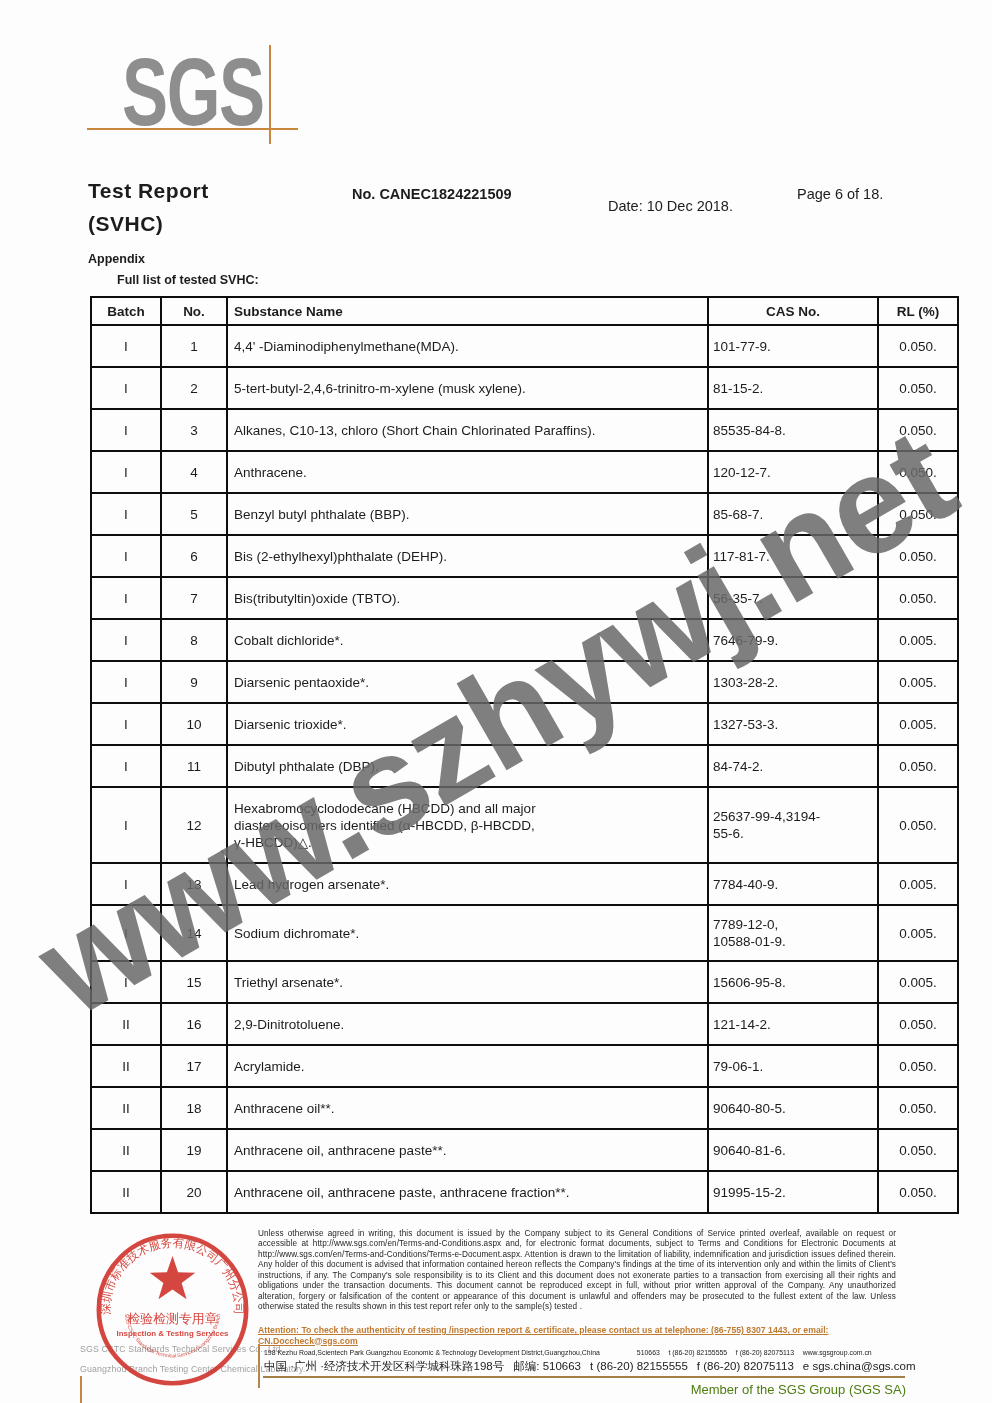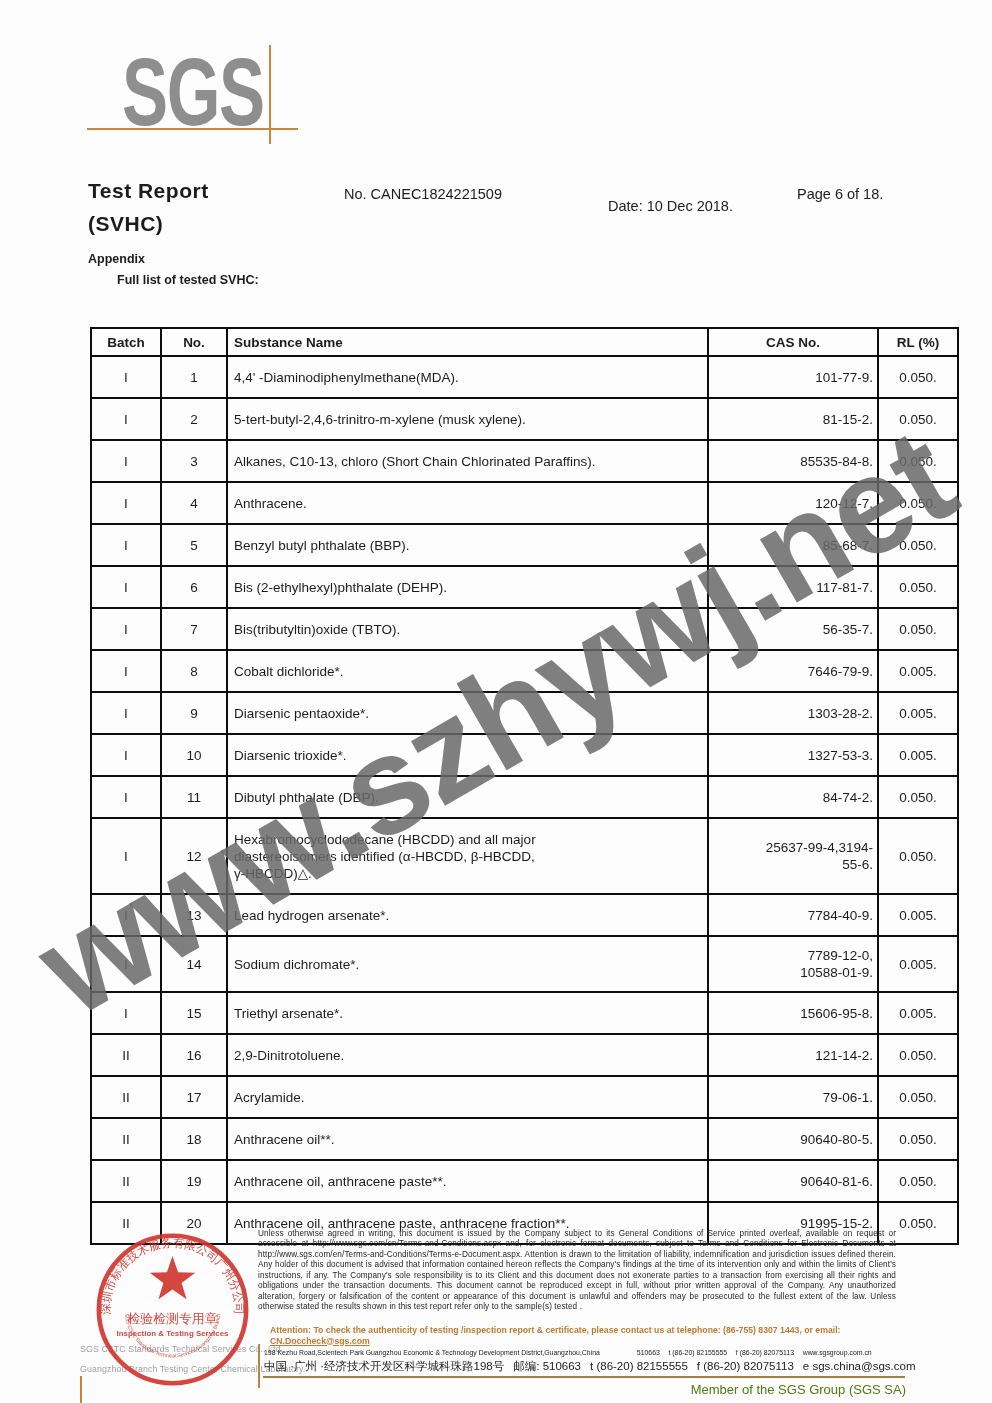--- a/index.html
+++ b/index.html
@@ -14,58 +14,57 @@
   #logo-text{
     left:122px;top:44px;font-size:96px;font-weight:bold;color:#8e8e8e;
     letter-spacing:-2px;transform:scaleX(.72);transform-origin:left top;line-height:1;
   }
   #logo-hline{left:87px;top:128px;width:211px;height:2px;background:#c9873d;}
   #logo-vline{left:269px;top:45px;width:2px;height:99px;background:#c9873d;}
 
   
   #title1{left:88px;top:179px;font-size:21px;font-weight:bold;letter-spacing:.5px;}
   #title2{left:88px;top:212px;font-size:21px;font-weight:bold;letter-spacing:.5px;}
-  #report-no{left:344px;top:186px;font-size:14.5px;}
+  #report-no{left:352px;top:186px;font-size:14.5px;font-weight:bold;}
   #report-date{left:608px;top:186px;font-size:14.5px;margin-top:12px;}
   #page-no{left:797px;top:186px;font-size:14.5px;}
   #appendix{left:88px;top:252px;font-size:12.5px;font-weight:bold;}
   #list-label{left:88px;top:273px;font-size:12.5px;font-weight:bold;padding-left:29px;}
 
   
   #svhc-table{
     left:90px;top:296px;width:833px;border-collapse:collapse;table-layout:fixed;
     font-size:13.5px;
-    margin-top:31px;
   }
   #svhc-table th,#svhc-table td{
     border:2px solid #0d0d0d;vertical-align:middle;padding:5px 4px;
   }
   #svhc-table th{font-weight:bold;text-align:center;height:22px;padding:2px;}
   #svhc-table td{height:30px;}
   .col-batch{width:64px;text-align:center;}
   .col-no{width:60px;text-align:center;}
   .col-sub{width:471px;text-align:left;padding-left:6px !important;white-space:pre-line;line-height:17px;}
-  .col-cas{width:164px;text-align:right;white-space:pre-line;line-height:17px;}
+  .col-cas{width:164px;text-align:left;white-space:pre-line;line-height:17px;}
   .col-rl{width:74px;text-align:center;}
 
   
   #watermark{
     left:495px;top:722px;transform:translate(-50%,-50%) rotate(-30deg);
     font-size:138px;font-weight:bold;white-space:nowrap;
     color:rgba(104,104,104,.85);letter-spacing:-2px;z-index:40;pointer-events:none;
   }
 
   
   #legal{
     left:258px;top:1229px;width:638px;font-size:8.2px;line-height:10.45px;
     text-align:justify;color:#262626;letter-spacing:.1px;
   }
   #attention{
-    left:270px;top:1325px;width:640px;font-size:8.7px;line-height:10.6px;
-    font-weight:bold;color:#c07a30;
+    left:258px;top:1325px;width:640px;font-size:8.7px;line-height:10.6px;
+    font-weight:bold;color:#c07a30;text-decoration:underline;
   }
   #attention a{color:#c07a30;text-decoration:underline;}
   .addr-row{left:264px;width:642px;display:flex;align-items:baseline;color:#222;}
   #addr-en{top:1348px;font-size:7.2px;transform:scaleX(.96);transform-origin:left;}
   #addr-cn{top:1359px;font-size:11.5px;}
   .addr-row span{margin-right:9px;white-space:nowrap;}
   .addr-grow{flex:1 1 auto;}
   #addr-vline{left:258px;top:1344px;width:2px;height:44px;background:#b5854a;}
   #footer-gold-line{left:263px;top:1376px;width:642px;height:2px;background:#a58044;}
   #bottom-left-tick{left:80px;top:1376px;width:2px;height:27px;background:#c9873d;}

